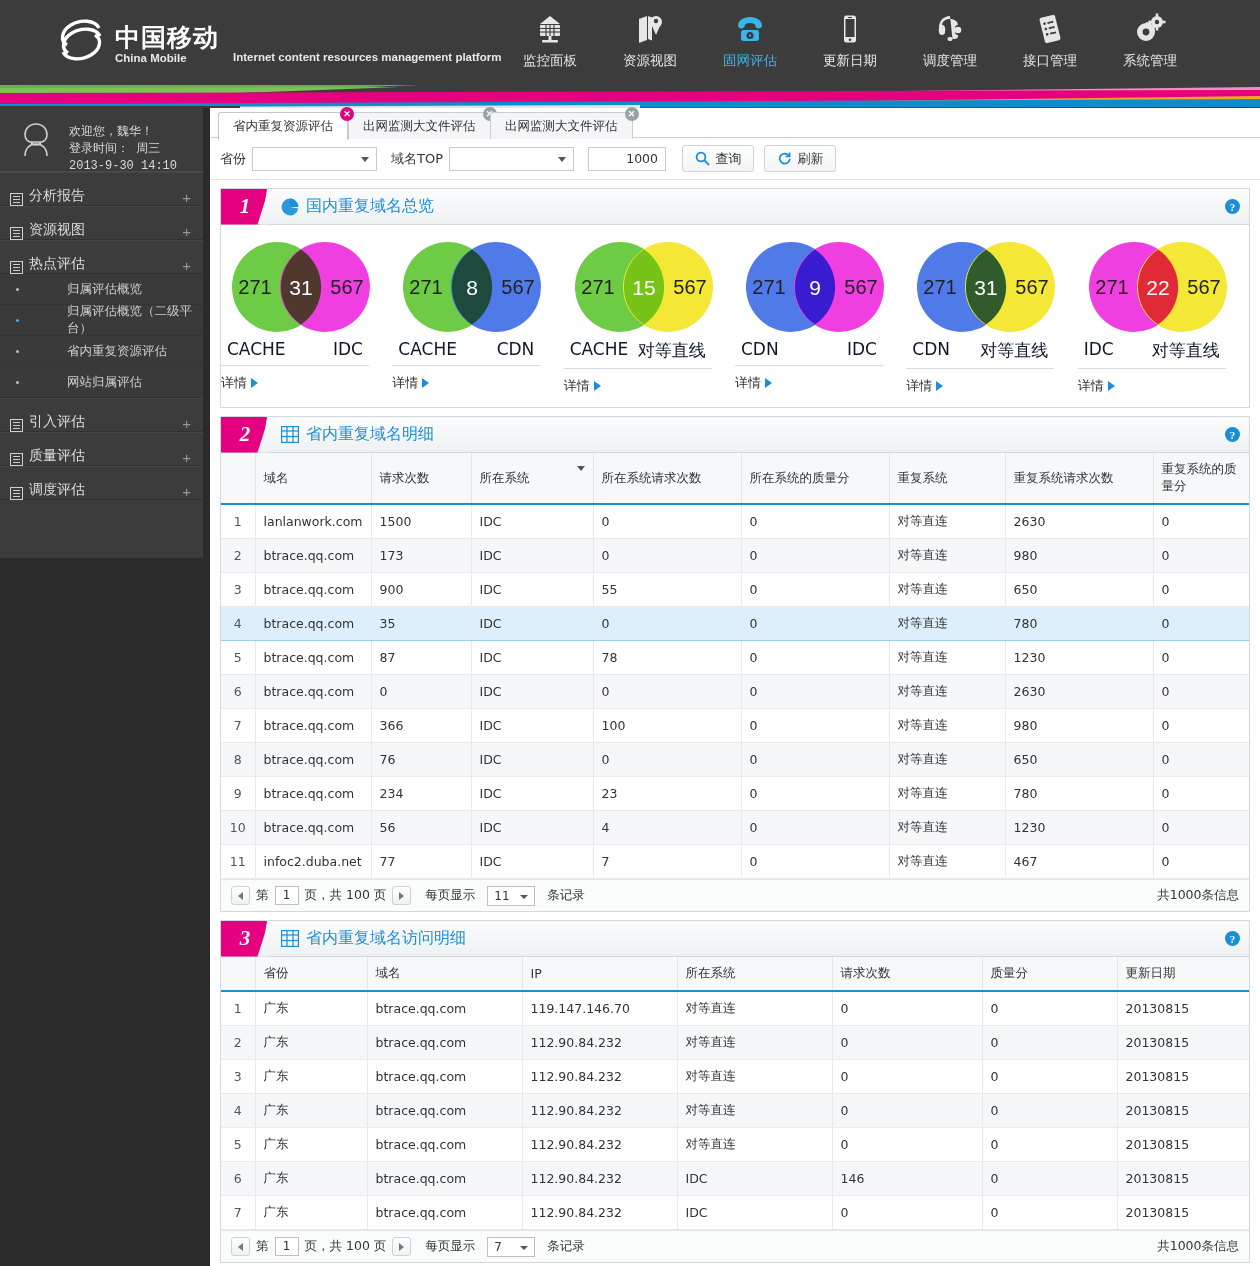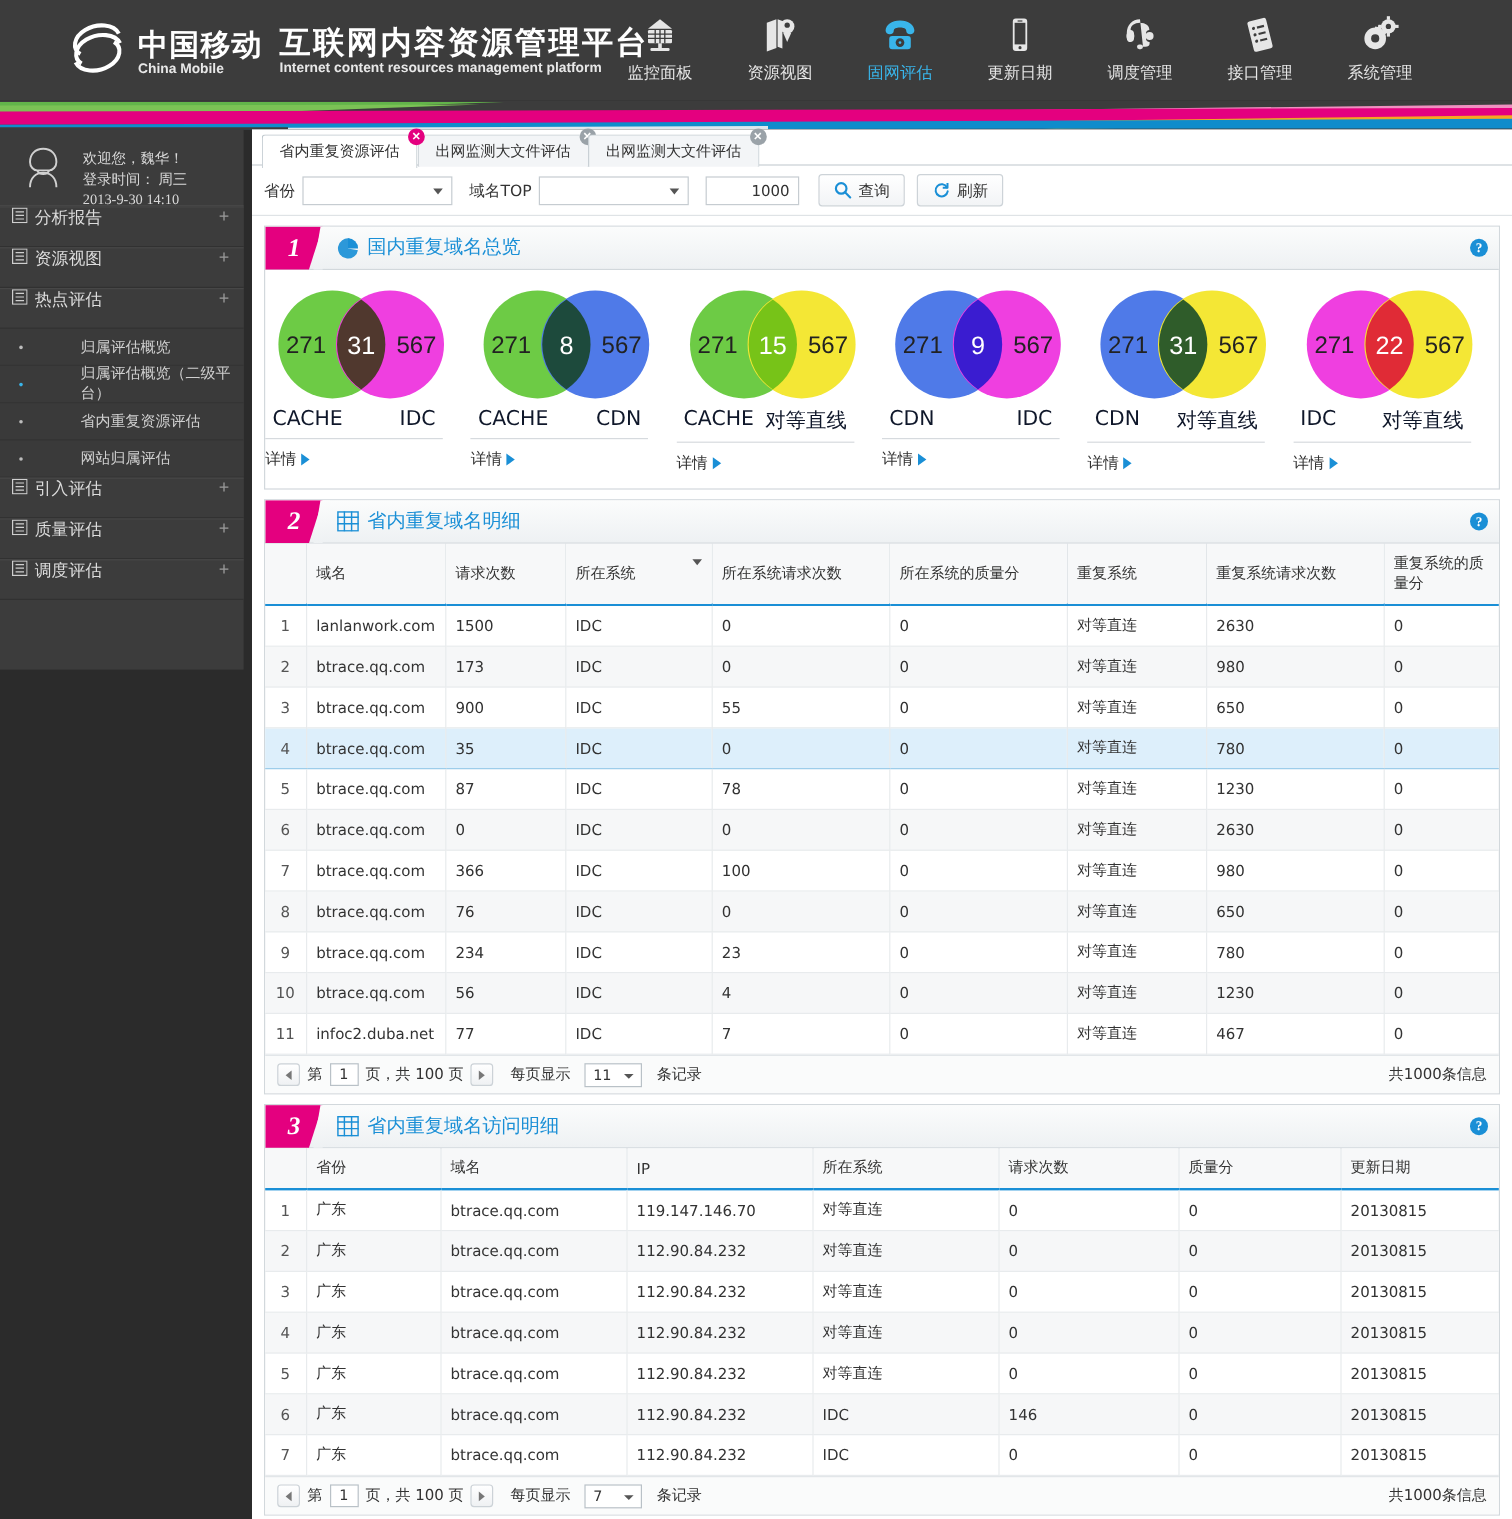--- a/index.html
+++ b/index.html
@@ -42,23 +42,23 @@
   
   .ribbon { position: absolute; left: 0; top: 84px; width: 1260px; height: 24px; overflow: hidden; background: #3c3c3c; }
 
   
   .sidebar {
     position: absolute; left: 0; top: 108px; width: 203px; height: 450px;
     background: #3c3c3c;
   }
   .userbox { height: 64px; display: flex; align-items: center; padding-left: 13px; border-bottom: 1px solid #4a4a4a; }
   .avatar { width: 46px; height: 46px; flex: 0 0 46px; }
-  .userinfo { margin-left: 10px; color: #d9d9d9; font-size: 12px; line-height: 17px; font-family: Liberation Serif, serif; margin-top: 20px; }
+  .userinfo { margin-left: 10px; color: #d9d9d9; font-size: 12px; line-height: 17px; font-family: Liberation Mono, monospace; margin-top: 20px; }
   .menu-group {
-    height: 34px; display: flex; align-items: flex-start; padding: 0 12px 0 10px;
+    height: 34px; display: flex; align-items: flex-end; padding: 0 12px 0 10px;
     border-bottom: 1px solid #313131; border-top: 1px solid #474747;
     background: #3c3c3c; cursor: pointer; color: #dcdcdc;
   }
   .menu-group.open { background: #3f3f3f; }
   .mg-ico { width: 13px; height: 13px; flex: 0 0 13px; margin-right: 6px; }
   .mg-label { font-size: 14px; font-family: "DejaVu Sans", sans-serif; flex: 1; }
   .mg-plus { font-size: 15px; color: #9a9a9a; line-height: 1; }
   .submenu { background: #3a3a3a; }
   .sub-item {
     height: 31px; display: flex; align-items: center; padding-left: 16px;
@@ -198,21 +198,20 @@
           <path d="M45 22 C41 14 27 13 17 19 C7 25 6 35 13 39"></path>
           <path d="M8 38 C12 46 26 47 36 41 C46 35 47 25 40 21"></path>
         </g>
       </svg>
     </div>
     <div class="brand-left">
       <div class="brand-cn">中国移动</div>
       <div class="brand-en">China Mobile</div>
     </div>
     <div class="brand-right">
-      <div class="brand-cn">互联网内容资源管理平台</div>
       <div class="brand-en">Internet content resources management platform</div>
     </div>
   </div>
 
   <div class="topnav">
 
     <div class="navitem">
       <div class="ico">
         <svg width="32" height="32" viewBox="0 0 32 32" fill="#e6e6e6">
           <path d="M16 3 L6 11 h20 z"></path>

